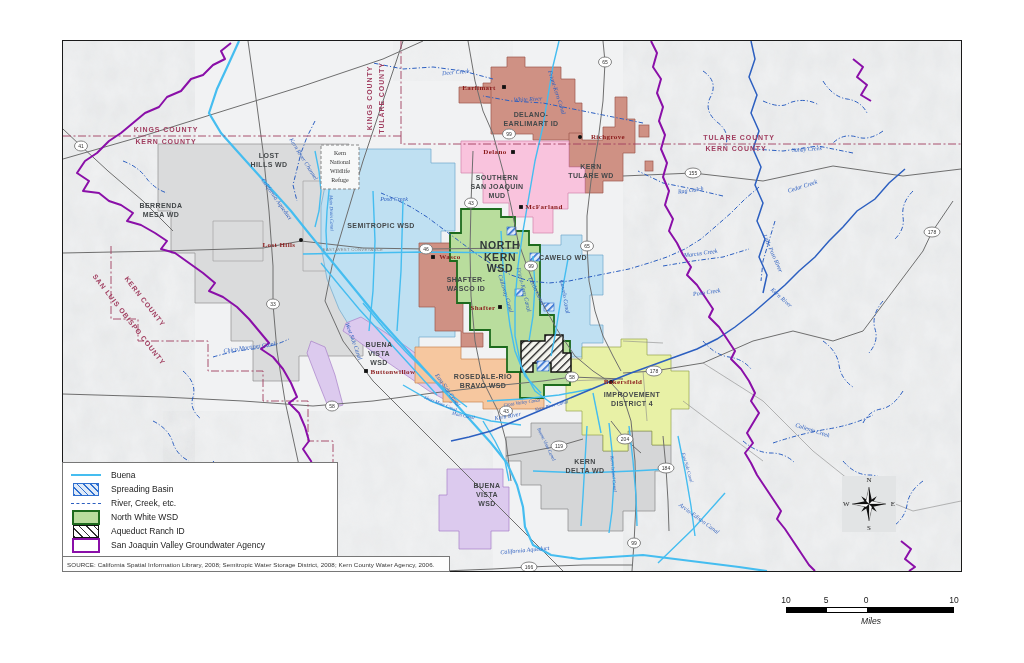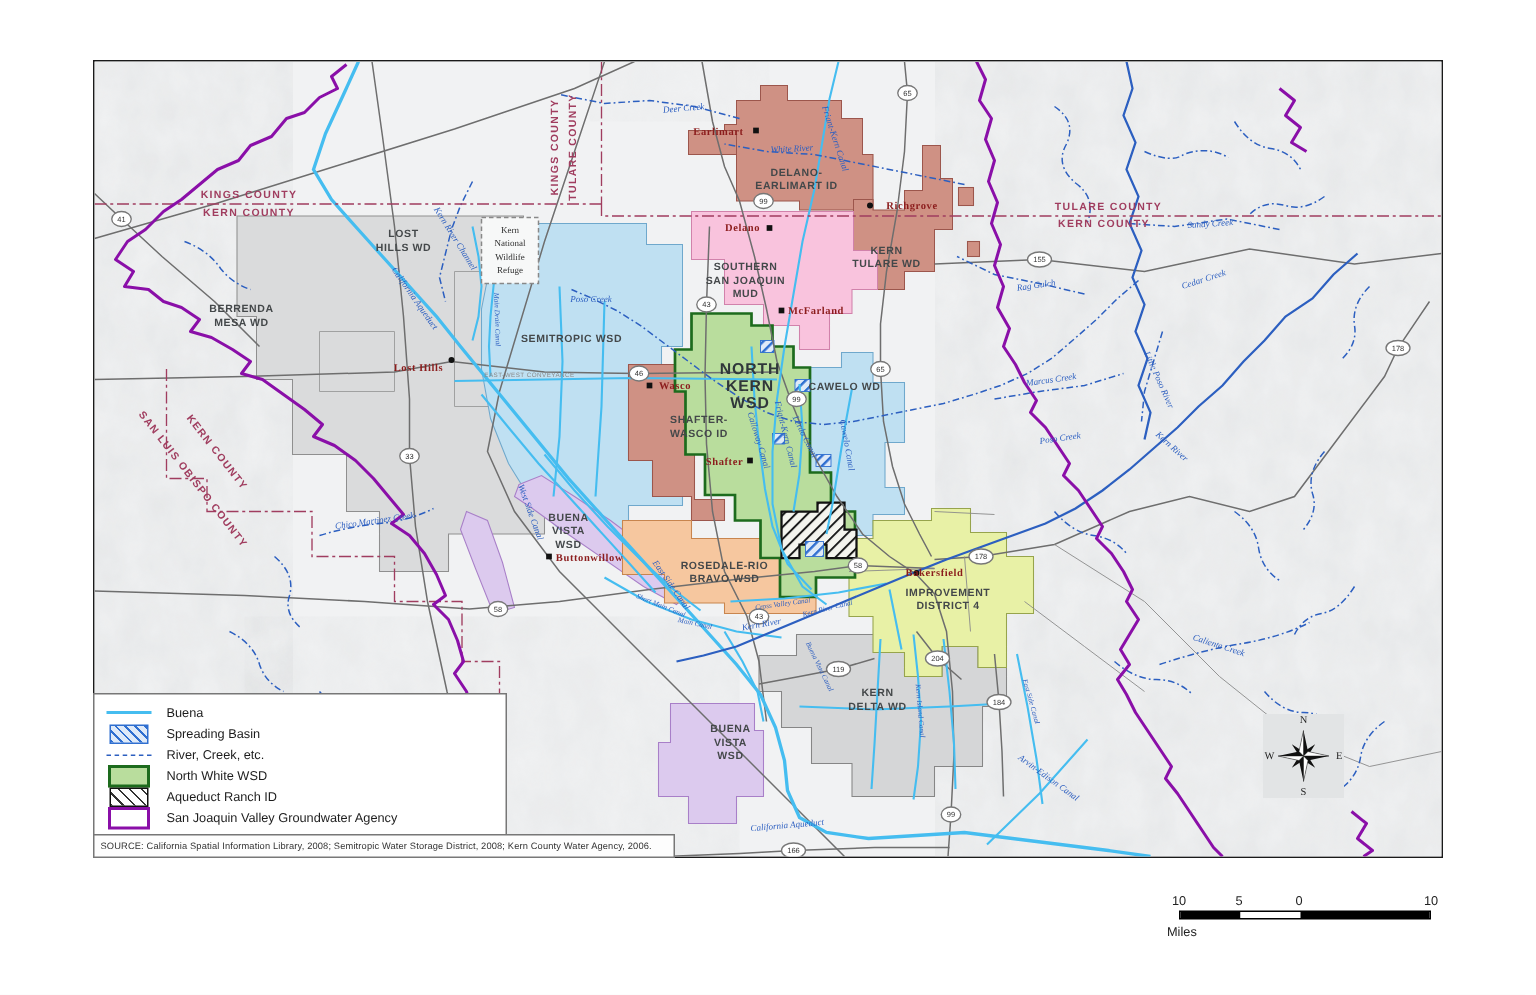--- a/index.html
+++ b/index.html
@@ -62,21 +62,21 @@
   #source-box{position:absolute;left:62px;top:556px;width:388px;height:16px;background:#fdfdfd;
     border:1px solid #777;box-sizing:border-box;display:flex;align-items:center;padding-left:4px;}
   #source-box span{font-size:6.2px;color:#333;letter-spacing:.1px;white-space:nowrap;}
 
   
   #scalebar{position:absolute;left:778px;top:559px;width:186px;height:34px;margin-top:36px;}
   .sb-tick{position:absolute;top:0;font-size:8.5px;color:#222;transform:translateX(-50%);}
   #sb-bar{position:absolute;left:8px;top:12px;width:168px;height:6px;border:1px solid #000;
     box-sizing:border-box;display:flex;}
   .sb-seg{height:100%;}
-  #sb-unit{position:absolute;left:0;right:0;top:21px;text-align:left;font-size:8.5px;color:#222;}
+  #sb-unit{position:absolute;left:0;right:0;top:21px;text-align:center;font-size:8.5px;color:#222;font-style:italic;}
 
   
   #compass{position:absolute;left:842px;top:476px;width:54px;height:56px;background:#e2e4e5;}
   .cp-letter{position:absolute;font-size:7px;font-family:"Liberation Serif",serif;color:#222;}
   #cp-n{left:50%;top:0;transform:translateX(-50%);}
   #cp-s{left:50%;bottom:0;transform:translateX(-50%);}
   #cp-w{left:1px;top:50%;transform:translateY(-50%);}
   #cp-e{right:1px;top:50%;transform:translateY(-50%);}
   #cp-star{position:absolute;left:50%;top:50%;transform:translate(-50%,-50%);}
 </style>

